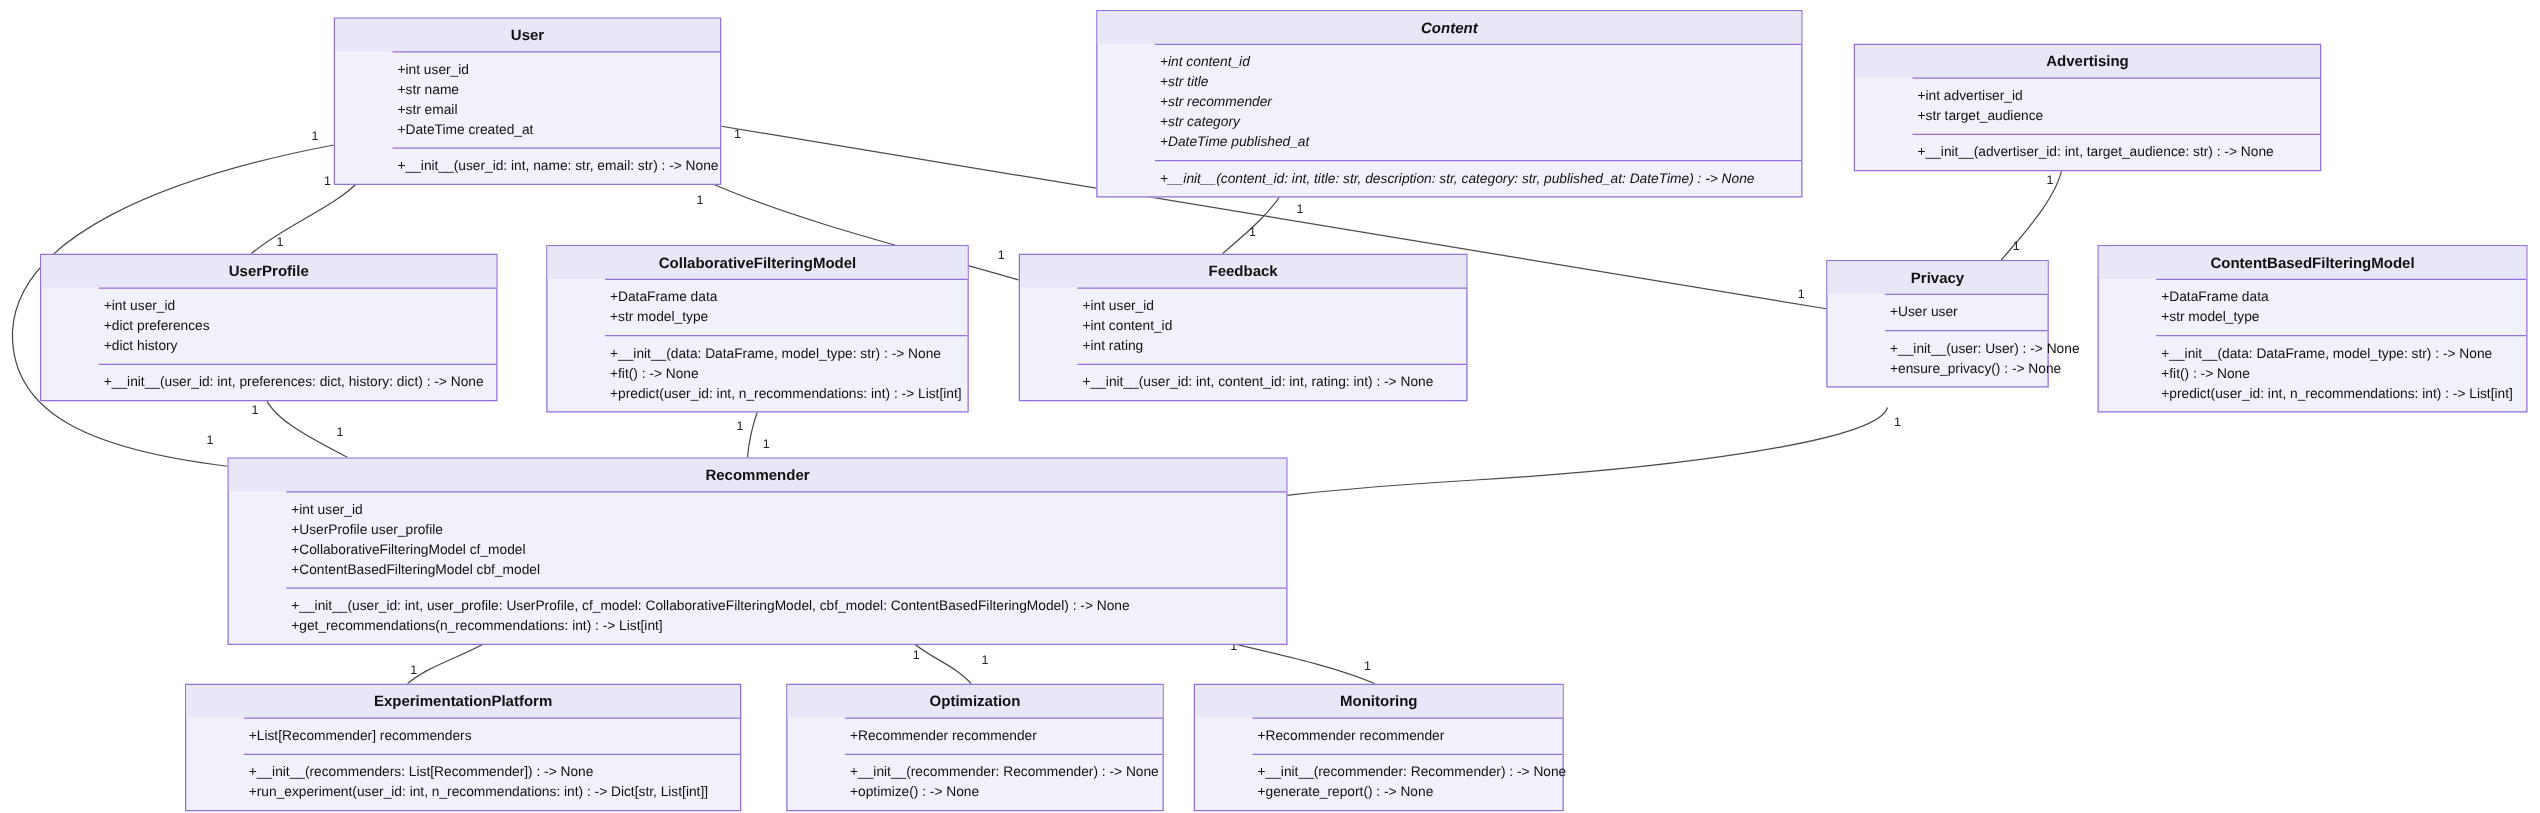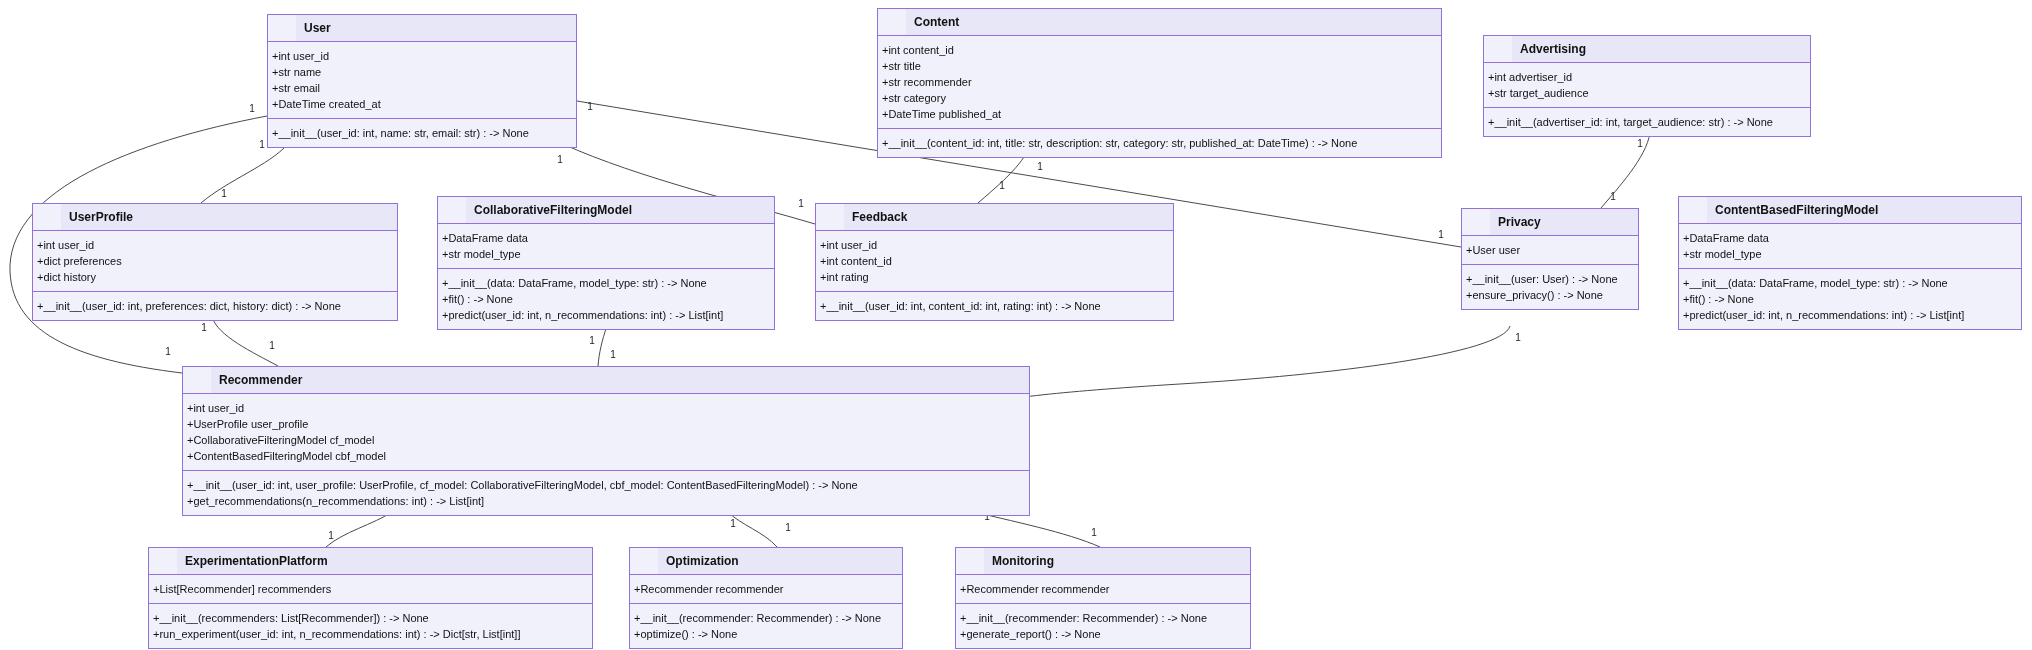--- a/index.html
+++ b/index.html
@@ -15,31 +15,31 @@
   .edge-label{font-family:"Liberation Sans",sans-serif;font-size:10px;fill:#222222;}
   .class-box{
     position:absolute;z-index:1;
     background:var(--box-fill,#f1f1fc);
     border:1px solid var(--box-border,#9370db);
     box-sizing:border-box;
     color:#111111;
   }
   .class-title{
     font-weight:bold;font-size:12px;line-height:16px;
-    padding:5px 8px;text-align:left;
+    padding:5px 8px;text-align:center;
     background:var(--title-fill,#e7e7f8);
     white-space:nowrap;
-    margin-left:28px;
   }
   .class-section{
     border-top:1px solid var(--box-border,#9370db);
     padding:6px 4px;
     font-size:11px;line-height:16px;
     white-space:nowrap;
     text-align:left;
+    margin-left:46px;
   }
 </style>
 </head>
 <body>
 
 <div id="canvas" style="--box-fill: #f1f1fc; --title-fill: #e7e7f8; --box-border: #9370db; --edge-color: #4a4a4a; background: rgb(255, 255, 255);">
   <svg id="edge-layer" width="2032" height="650" viewBox="0 0 2032 650" xmlns="http://www.w3.org/2000/svg">
       <path d="M 288,144 C 268,166 228,180 201,203" class="edge-path"></path>
       <text x="262" y="148" text-anchor="middle" class="edge-label">1</text>
       <text x="224" y="197" text-anchor="middle" class="edge-label">1</text>
@@ -84,35 +84,35 @@
         <div>+int user_id</div>
         <div>+str name</div>
         <div>+str email</div>
         <div>+DateTime created_at</div>
       </div>
       <div class="class-section class-methods">
         <div>+__init__(user_id: int, name: str, email: str) : -&gt; None</div>
       </div>
     </div>
 
-    <div class="class-box" style="left: 877px; top: 8px; width: 565px;">
+    <div class="class-box" style="left: 877px; top: 8px; width: 565px; font-style: italic;">
       <div class="class-title">Content</div>
       <div class="class-section class-attrs">
         <div>+int content_id</div>
         <div>+str title</div>
         <div>+str recommender</div>
         <div>+str category</div>
         <div>+DateTime published_at</div>
       </div>
       <div class="class-section class-methods">
         <div>+__init__(content_id: int, title: str, description: str, category: str, published_at: DateTime) : -&gt; None</div>
       </div>
     </div>
 
-    <div class="class-box" style="left: 1483px; top: 35px; width: 328px;">
+    <div class="class-box" style="left: 1483px; top: 35px; width: 374px;">
       <div class="class-title">Advertising</div>
       <div class="class-section class-attrs">
         <div>+int advertiser_id</div>
         <div>+str target_audience</div>
       </div>
       <div class="class-section class-methods">
         <div>+__init__(advertiser_id: int, target_audience: str) : -&gt; None</div>
       </div>
     </div>
 
@@ -195,21 +195,21 @@
       <div class="class-title">ExperimentationPlatform</div>
       <div class="class-section class-attrs">
         <div>+List[Recommender] recommenders</div>
       </div>
       <div class="class-section class-methods">
         <div>+__init__(recommenders: List[Recommender]) : -&gt; None</div>
         <div>+run_experiment(user_id: int, n_recommendations: int) : -&gt; Dict[str, List[int]]</div>
       </div>
     </div>
 
-    <div class="class-box" style="left: 629px; top: 547px; width: 274px;">
+    <div class="class-box" style="left: 629px; top: 547px; width: 302px;">
       <div class="class-title">Optimization</div>
       <div class="class-section class-attrs">
         <div>+Recommender recommender</div>
       </div>
       <div class="class-section class-methods">
         <div>+__init__(recommender: Recommender) : -&gt; None</div>
         <div>+optimize() : -&gt; None</div>
       </div>
     </div>
 

